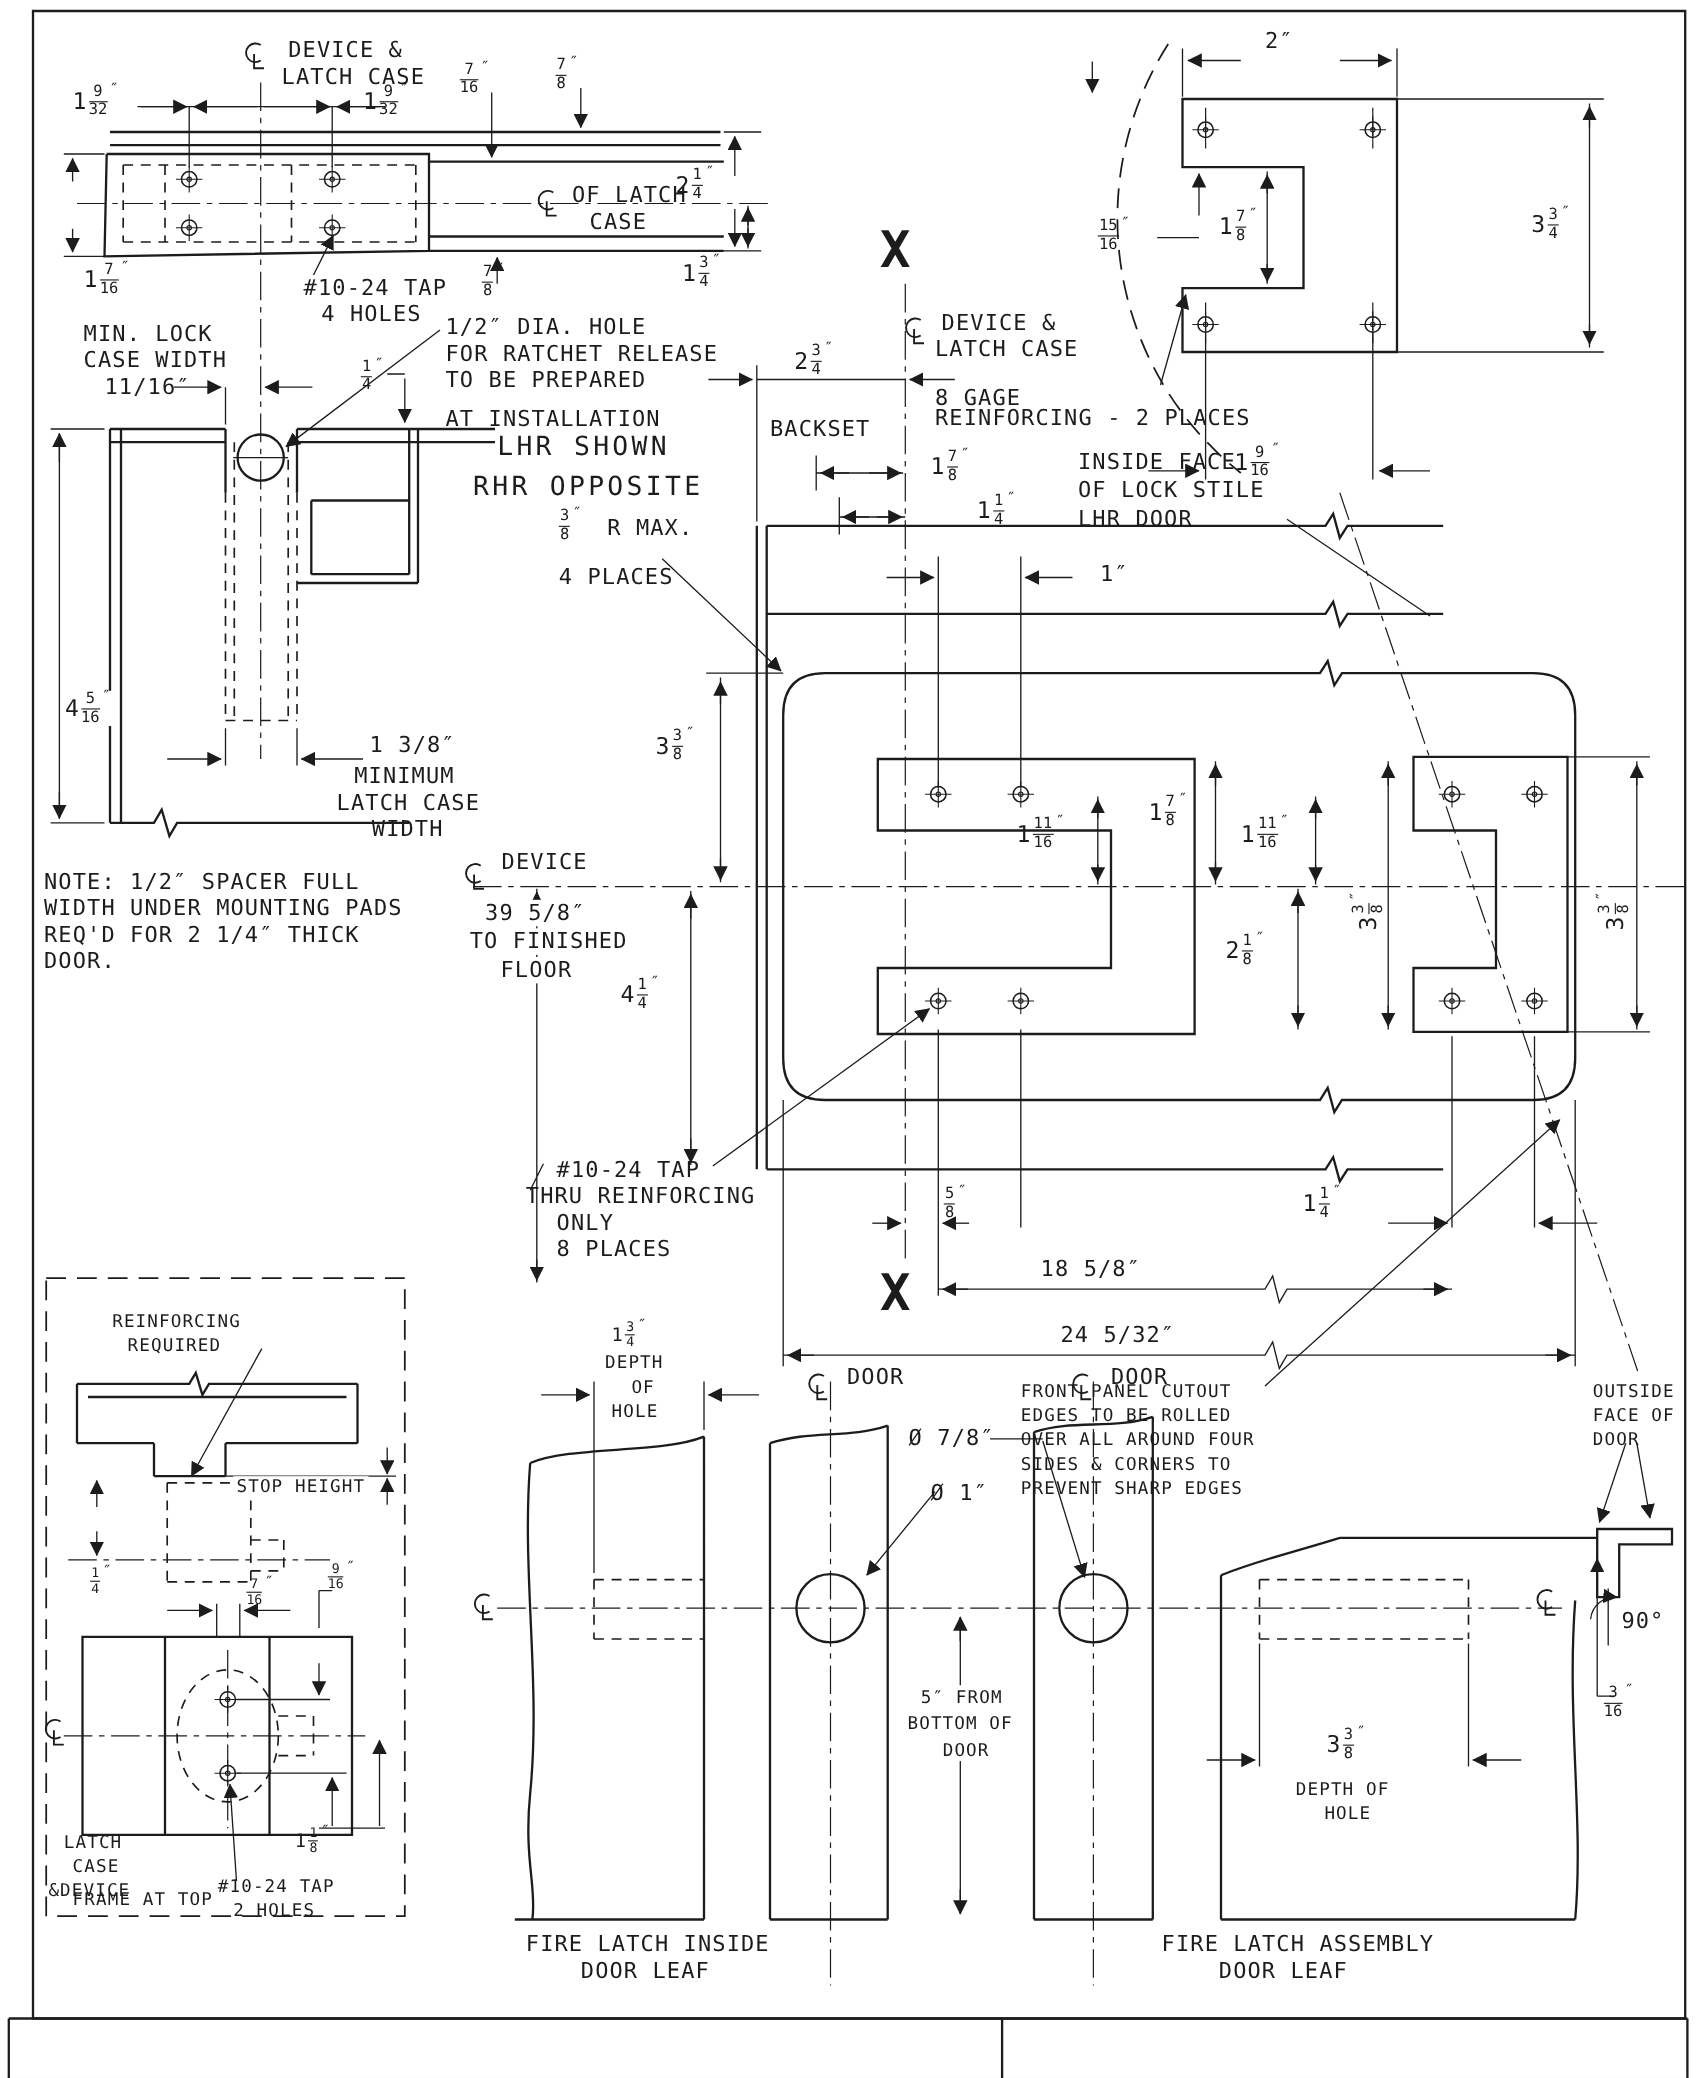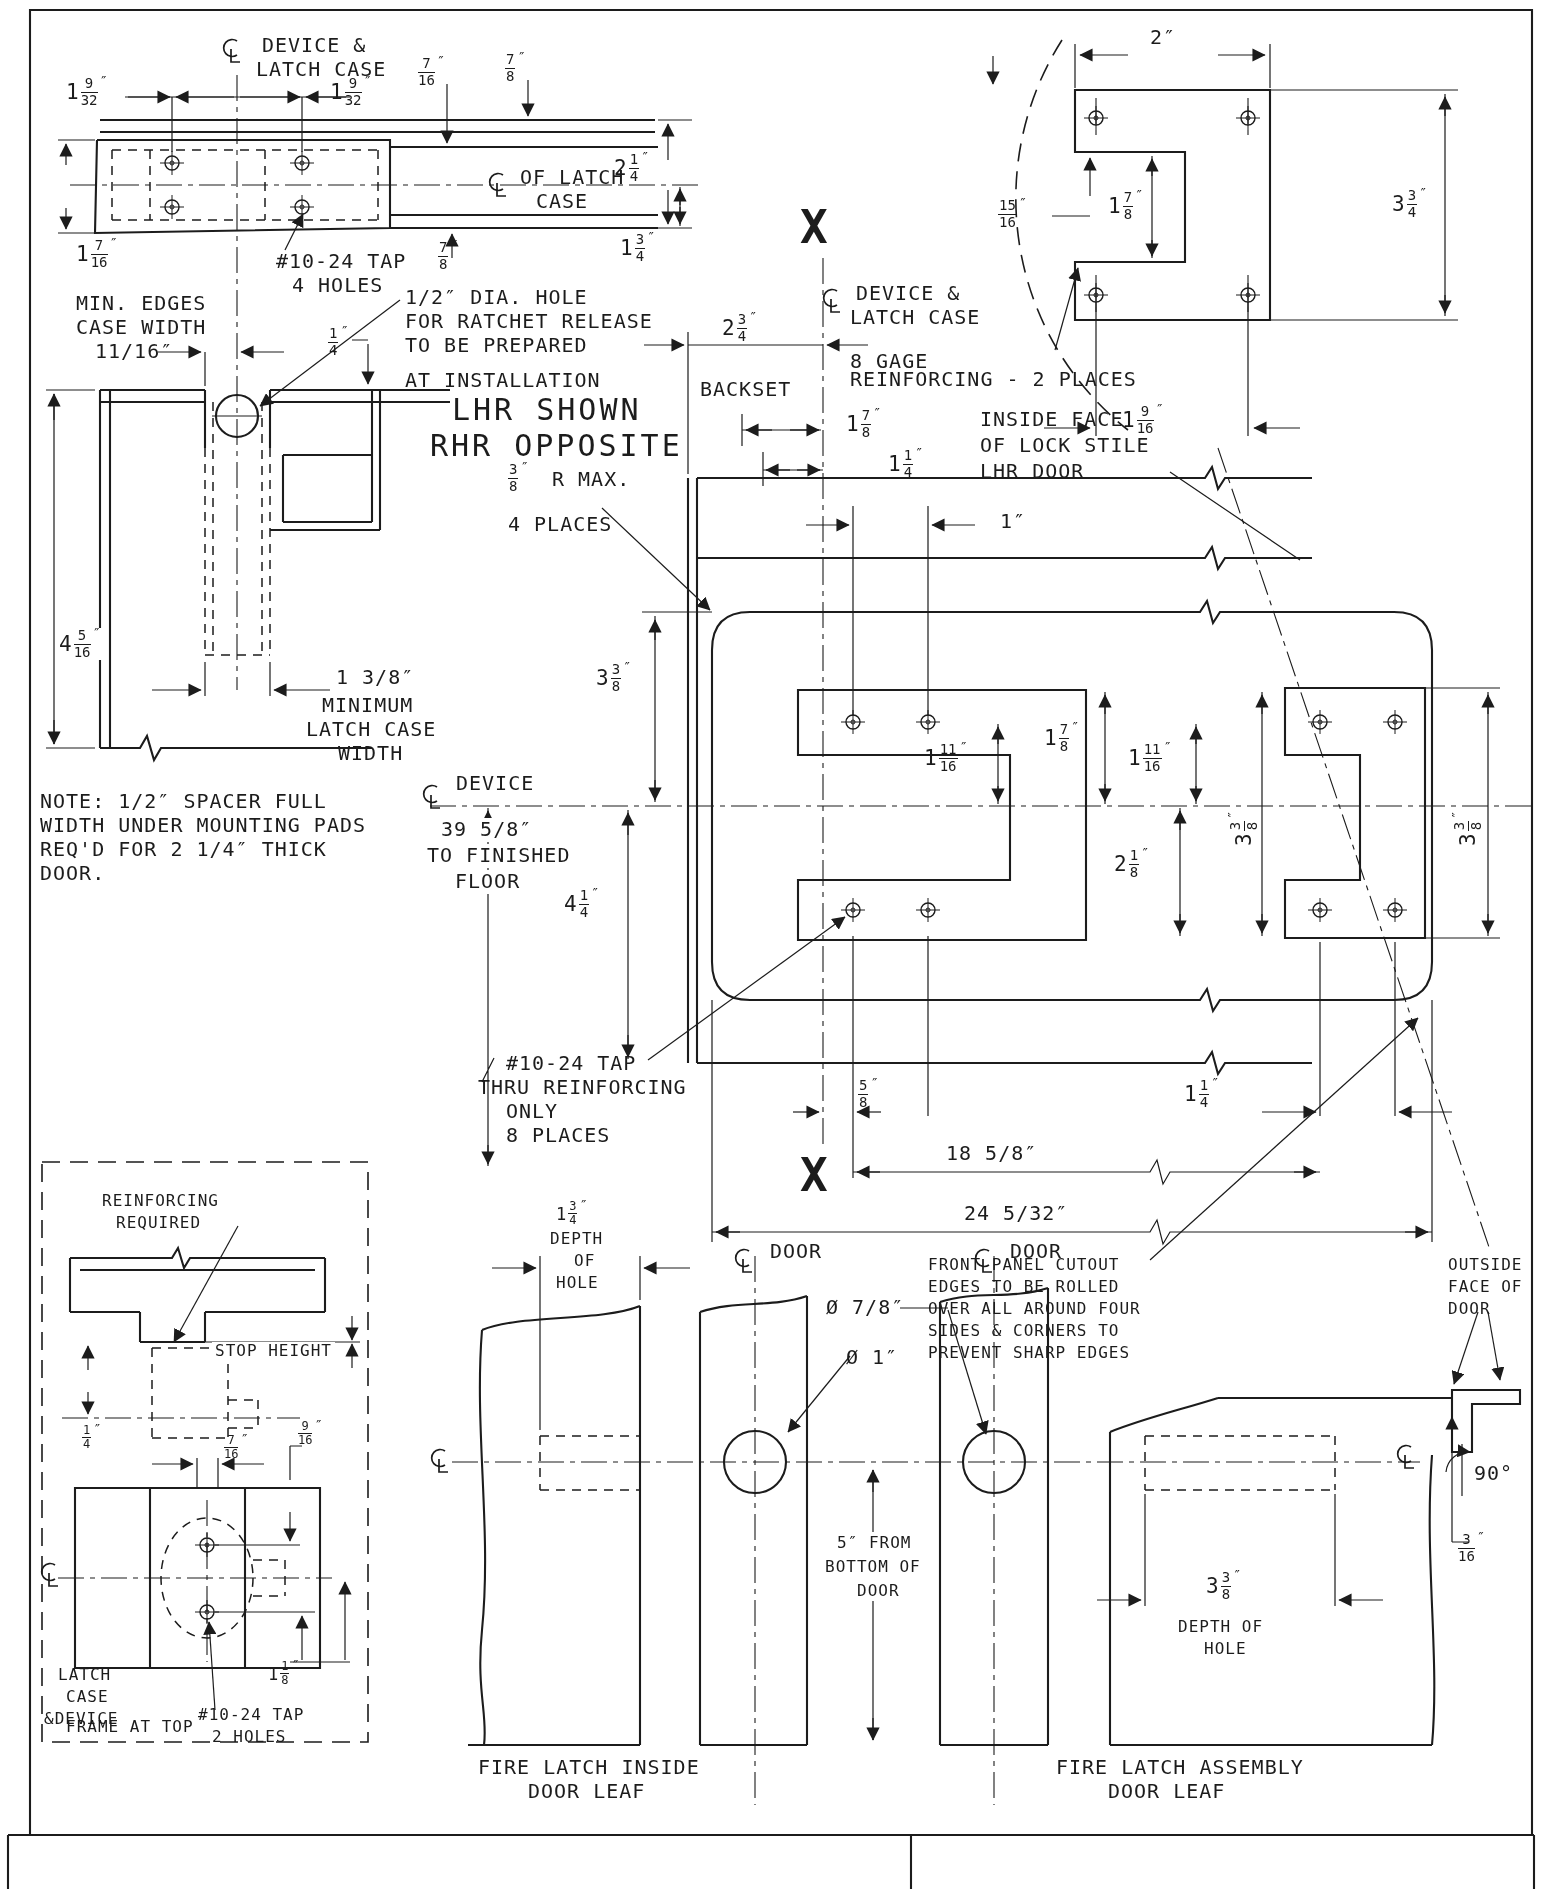--- a/index.html
+++ b/index.html
@@ -6,21 +6,21 @@
   #page{position:relative;width:1542px;height:1889px;background:#ffffff;overflow:hidden;
         font-family:"DejaVu Sans Mono",monospace;color:#1c1c1c;}
   #lines{position:absolute;left:0;top:0;}
   .obj{stroke:#1c1c1c;stroke-width:2.1;fill:none;}
   .thin{stroke:#1c1c1c;stroke-width:1.2;fill:none;}
   .dash{stroke:#1c1c1c;stroke-width:1.5;fill:none;stroke-dasharray:9 7;}
   .bdash{stroke:#1c1c1c;stroke-width:1.6;fill:none;stroke-dasharray:18 10;}
   .cdot{stroke:#1c1c1c;stroke-width:1.1;fill:none;stroke-dasharray:26 6 5 6;}
   .lb{position:absolute;font:20px/1.18 "DejaVu Sans Mono",monospace;letter-spacing:1px;white-space:pre;}
   .s19{font-size:16px;}
-  .s30{font-size:30px;letter-spacing:3px;}
+  .s30{font-size:24px;letter-spacing:3px;}
   .xmark{font-size:46px;font-weight:bold;letter-spacing:0;}
   .wbg{background:#fff;padding:0 3px;}
   .fx{position:absolute;display:flex;align-items:center;gap:2px;font-family:"DejaVu Sans Mono",monospace;color:#1c1c1c;}
   .fx .fw{font-size:21px;}
   .fx .fr{display:inline-flex;flex-direction:column;text-align:center;font-size:14px;line-height:1.12;}
   .fx .fn{border-bottom:1.5px solid #1c1c1c;padding:0 1px;}
   .fx .fs{font-size:14px;align-self:flex-start;margin-top:-3px;}
   .fx.sm .fw{font-size:17px;} .fx.sm .fr{font-size:12px;}
   .rot{transform:rotate(-90deg);transform-origin:left top;}
   #titlebar{position:absolute;left:0;top:1835px;width:1542px;height:54px;}
@@ -320,21 +320,21 @@
 <div class="fx" style="left:76px;top:238px">
       <span class="fw">1</span>
       <span class="fr">
         <span class="fn">7</span>
         <span class="fd">16</span>
       </span>
       <span class="fs">″</span>
     </div>
 <div class="lb" style="left:276px;top:250px">#10-24 TAP</div>
 <div class="lb" style="left:292px;top:274px">4 HOLES</div>
-<div class="lb" style="left:76px;top:292px">MIN. EDGES</div>
+<div class="lb" style="left:76px;top:292px">MIN. LOCK</div>
 <div class="lb" style="left:76px;top:316px">CASE WIDTH</div>
 <div class="lb" style="left:520px;top:166px">OF LATCH</div>
 <div class="lb" style="left:536px;top:190px">CASE</div>
 
 <div class="lb" style="left:95px;top:340px">11/16″</div>
 <div class="fx" style="left:328px;top:326px">
       <span class="fr">
         <span class="fn">1</span>
         <span class="fd">4</span>
       </span>

